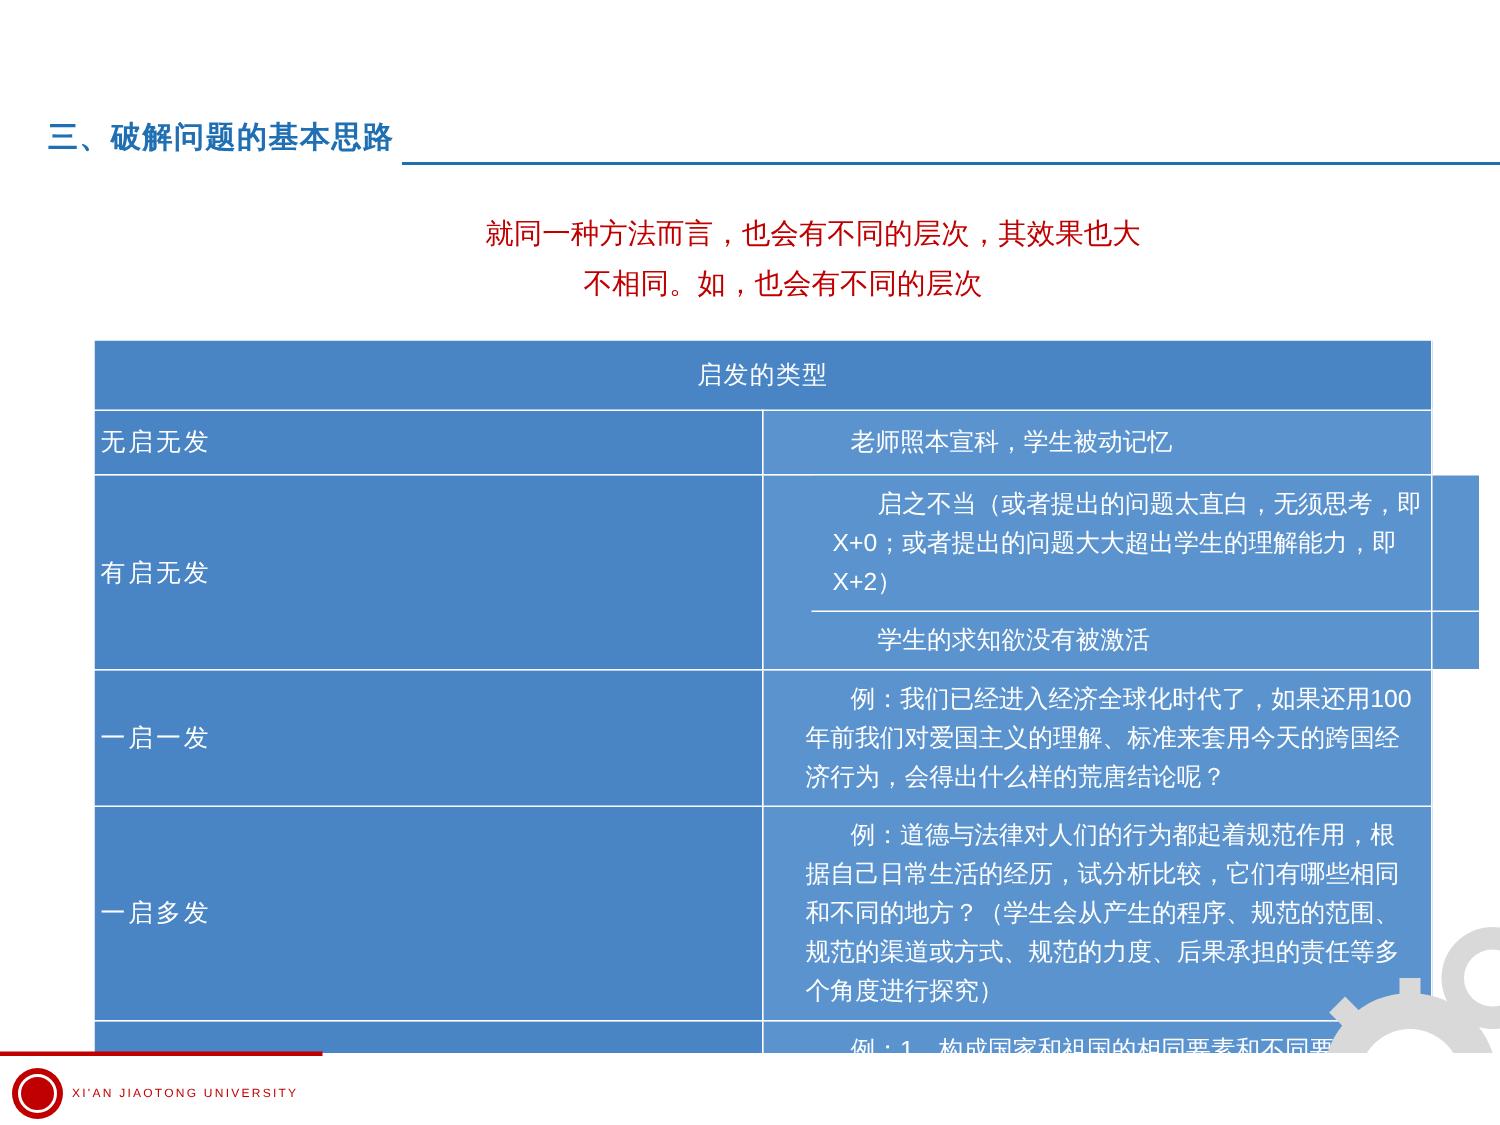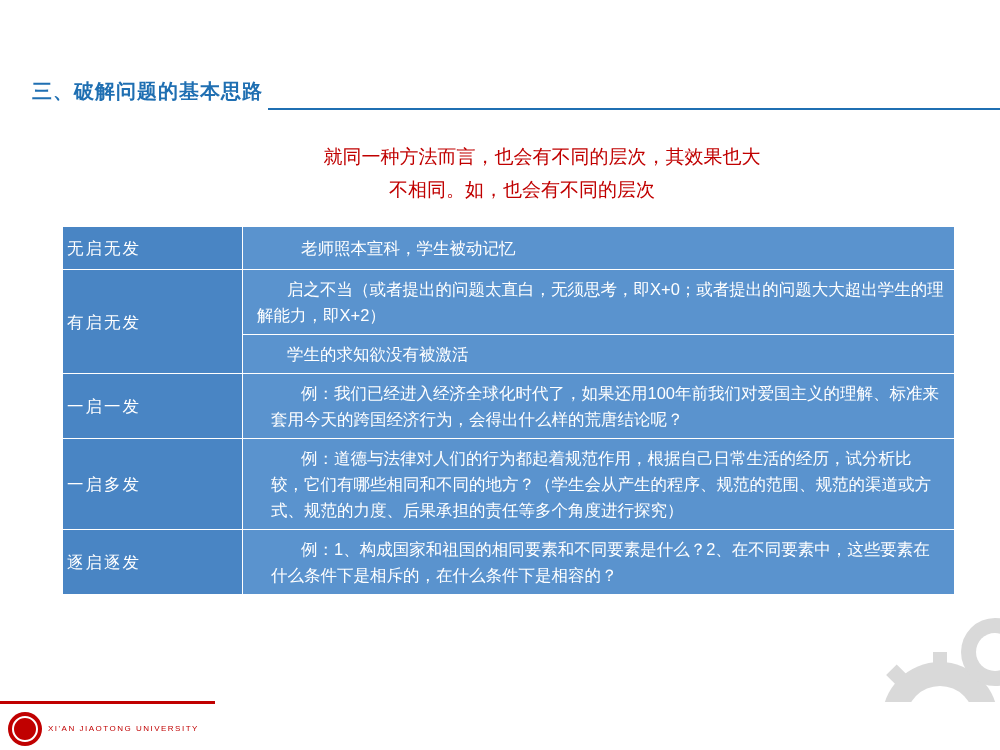--- a/index.html
+++ b/index.html
@@ -71,21 +71,21 @@
     width: 180px;
     letter-spacing: 2px;
     padding: 8px 4px;
   }
   .body-cell {
     background: #5A93CE;
     padding: 6px 10px 6px 28px;
     text-align: left;
   }
   .body-cell p { margin: 0; text-indent: 30px; }
-  .inner { width: 100%; border-collapse: collapse; table-layout: fixed; }
+  .inner { width: 100%; border-collapse: collapse; table-layout: fixed; margin-left: 32px; }
   .inner td {
     border: 0;
     border-top: 1px solid #ffffff;
     background: #5A93CE;
     padding: 6px 10px 6px 14px;
     font-size: 16.5px;
     line-height: 26px;
     color: #fff;
   }
   .inner tr:first-child td { border-top: 0; }
@@ -160,20 +160,23 @@
 <div class="slide-title">三、破解问题的基本思路</div>
 <div class="title-rule"></div>
 
 <div class="lead">
   <span class="indent"></span><span>就同一种方法而言，也会有不同的层次，其效果也大</span><br>
   <span>不相同。如，也会有不同的层次</span>
 </div>
 
 <table class="tbl">
   <tbody>
+    <tr>
+      <td class="hdr" colspan="2">启发的类型</td>
+    </tr>
 
     <tr>
       <td class="lbl">无启无发</td>
       <td class="body-cell">
         <p>老师照本宣科，学生被动记忆</p>
       </td>
     </tr>
 
     <tr>
       <td class="lbl">有启无发</td>

